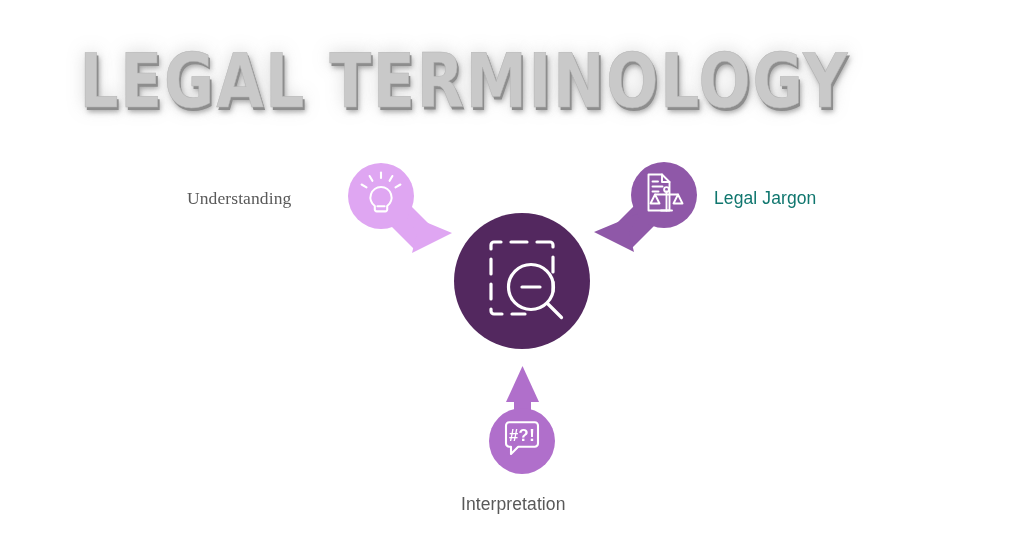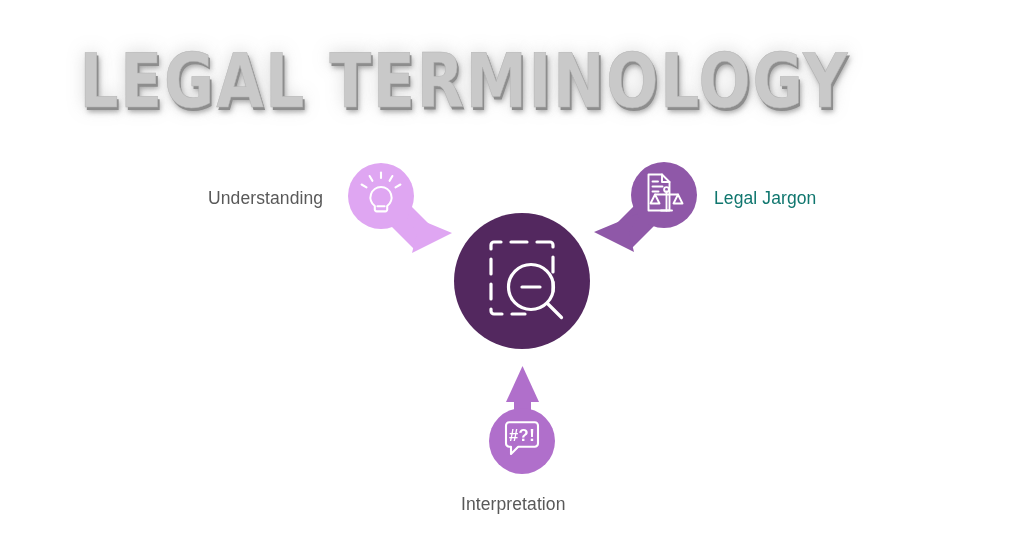--- a/index.html
+++ b/index.html
@@ -62,23 +62,24 @@
   
   .node-label {
     position: absolute;
     color: #595959;
     font-size: 17.5px;
     font-family: "Liberation Sans", sans-serif;
     white-space: nowrap;
     letter-spacing: 0.1px;
   }
   #label-understanding {
-    left: 208px;
+    left: 187px;
     top: 188px;
     text-align: center;
+    font-family: Liberation Serif, serif;
   }
   #label-legal-jargon {
     left: 714px;
     top: 188px;
     text-align: left;
   }
   #label-interpretation {
     left: 461px;
     top: 494px;
     text-align: center;

